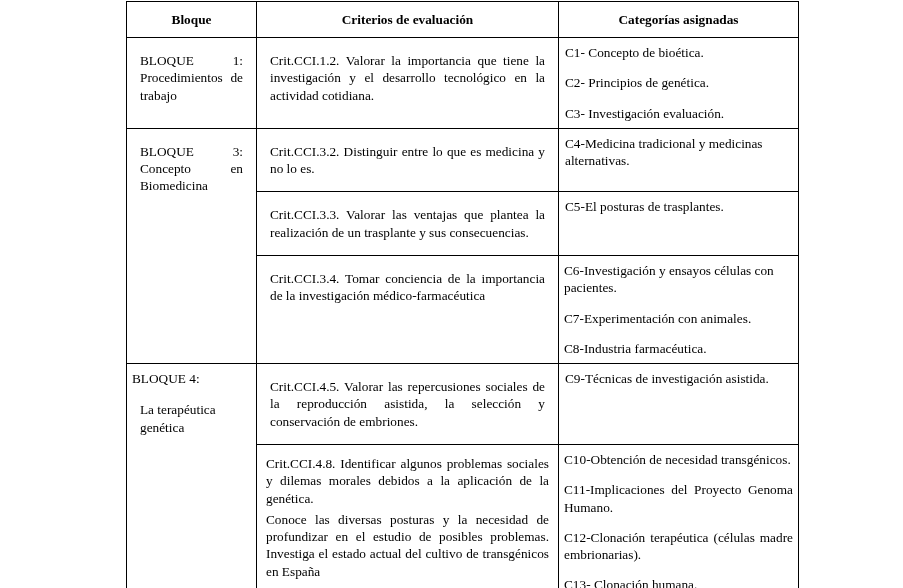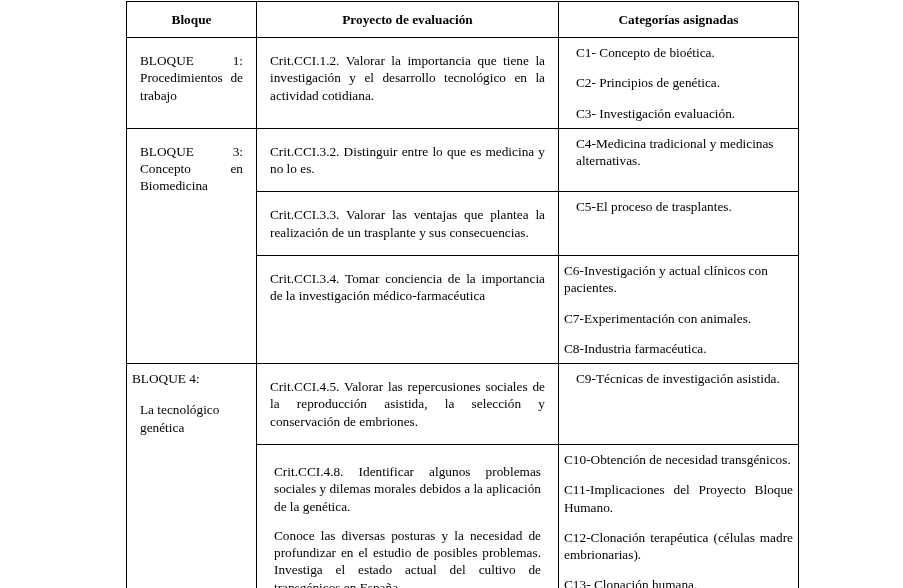--- a/index.html
+++ b/index.html
@@ -47,22 +47,22 @@
     padding: 4px 5px;
   }
   td.just {
     text-align: justify;
     text-align-last: left;
     -moz-text-align-last: left;
   }
   td.left {
     text-align: left;
   }
-  .tight-para{ margin: 12px; }
-  .cat-line  { margin: 0 0 13px 12px; }
+  .tight-para{ margin: 4px; }
+  .cat-line  { margin: 0 0 13px 1px; }
   .cat-line:last-child { margin-bottom: 0; }
   .cat-block { margin: 0 0 13px 0; }
   .cat-block:last-child { margin-bottom: 0; }
   .nogap { margin: 8px; }
   td.b4-first { line-height: 1.30; }
   .b4-gap { margin: 0 0 14px 0; }
 </style>
 </head>
 <body>
 
@@ -71,21 +71,21 @@
   <table class="eval-table">
     <colgroup>
       <col class="c1">
         <col class="c2">
         <col class="c3">
     </colgroup>
 
     <thead>
       <tr>
         <th>Bloque</th>
-        <th>Proyecto de evaluación</th>
+        <th>Criterios de evaluación</th>
         <th>Categorías asignadas</th>
       </tr>
     </thead>
 
     <tbody>
 
       <tr>
         <td class="just" rowspan="1">
           <p class="nogap">BLOQUE 1: Procedimientos de trabajo</p>
         </td>
@@ -109,56 +109,56 @@
         <td class="left">
           <p class="cat-line">C4-Medicina tradicional y medicinas alternativas.</p>
         </td>
       </tr>
 
       <tr>
         <td class="just">
           <p class="nogap">Crit.CCI.3.3. Valorar las ventajas que plantea la realización de un trasplante y sus consecuencias.</p>
         </td>
         <td class="left">
-          <p class="cat-line">C5-El proceso de trasplantes.</p>
+          <p class="cat-line">C5-El posturas de trasplantes.</p>
         </td>
       </tr>
 
       <tr>
         <td class="just">
           <p class="nogap">Crit.CCI.3.4. Tomar conciencia de la importancia de la investigación médico-farmacéutica</p>
         </td>
         <td class="left">
-          <p class="cat-block">C6-Investigación y actual clínicos con pacientes.</p>
+          <p class="cat-block">C6-Investigación y ensayos células con pacientes.</p>
           <p class="cat-block">C7-Experimentación con animales.</p>
           <p class="cat-block">C8-Industria farmacéutica.</p>
         </td>
       </tr>
 
       <tr>
         <td class="left b4-first" rowspan="2">
           <p class="b4-gap">BLOQUE 4:</p>
-          <p class="nogap">La tecnológico genética</p>
+          <p class="nogap">La terapéutica genética</p>
         </td>
         <td class="just">
           <p class="nogap">Crit.CCI.4.5. Valorar las repercusiones sociales de la reproducción asistida, la selección y conservación de embriones.</p>
         </td>
         <td class="just">
           <p class="cat-line">C9-Técnicas de investigación asistida.</p>
         </td>
       </tr>
 
       <tr>
         <td class="just">
           <p class="tight-para">Crit.CCI.4.8. Identificar algunos problemas sociales y dilemas morales debidos a la aplicación de la genética.</p>
           <p class="tight-para">Conoce las diversas posturas y la necesidad de profundizar en el estudio de posibles problemas. Investiga el estado actual del cultivo de transgénicos en España</p>
         </td>
         <td class="just">
           <p class="cat-block">C10-Obtención de necesidad transgénicos.</p>
-          <p class="cat-block">C11-Implicaciones del Proyecto Bloque Humano.</p>
+          <p class="cat-block">C11-Implicaciones del Proyecto Genoma Humano.</p>
           <p class="cat-block">C12-Clonación terapéutica (células madre embrionarias).</p>
           <p class="cat-block">C13- Clonación humana.</p>
         </td>
       </tr>
 
     </tbody>
   </table>
 
 </div>
 

